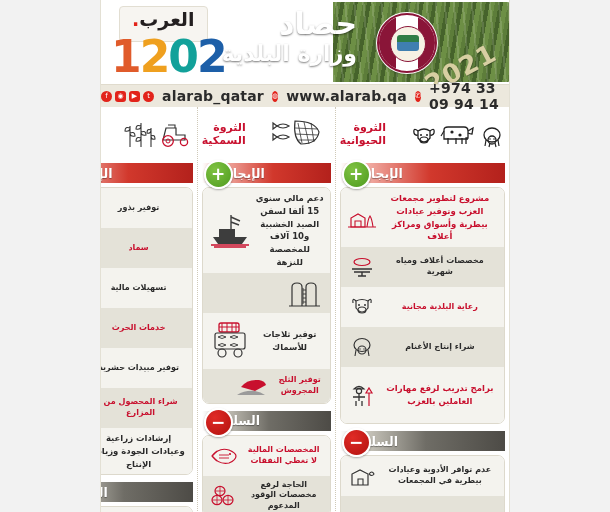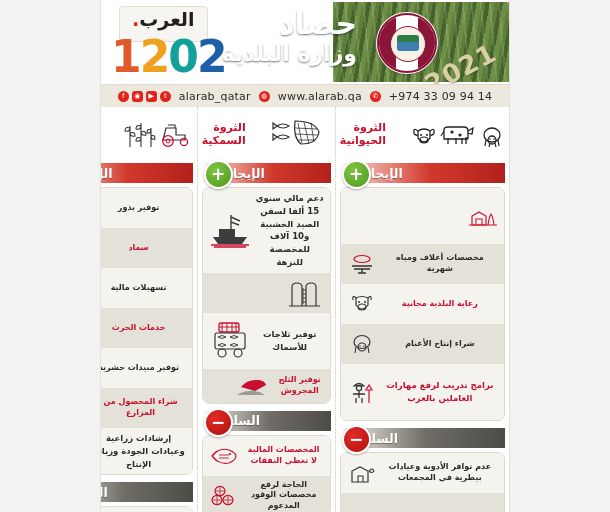--- a/index.html
+++ b/index.html
@@ -89,21 +89,21 @@
     position:relative;height:22px;background:#ece8dd;display:flex;align-items:center;
     justify-content:center;gap:8px;direction:ltr;z-index:2;
     border-top:1px solid #e0dbcd;
   }
   .sicon{
     width:11px;height:11px;border-radius:50%;background:#e2231a;color:#fff;
     font-size:7px;display:flex;align-items:center;justify-content:center;line-height:1;
     font-family:"DejaVu Sans",sans-serif;
   }
   .sicon.sq{border-radius:3px;}
-  .social .txt{font-size:11px;color:#2b2b2b;font-weight:normal;letter-spacing:.2px;}
+  .social .txt{font-size:14px;color:#2b2b2b;font-weight:bold;letter-spacing:.2px;}
   .social .grp{display:flex;align-items:center;gap:3px;}
 
   
   .cols{position:relative;display:flex;direction:rtl;height:406px;z-index:1;background:#fff;}
   .col{flex:1 1 0;position:relative;padding:0 4px;box-sizing:border-box;}
   .col + .col{border-right:1.5px dotted #cfc9b8;}
 
   .col-head{height:52px;display:flex;flex-direction:row;align-items:center;justify-content:center;padding-bottom:1px;gap:25px;}
   .col-icons{height:30px;display:flex;align-items:flex-end;justify-content:center;gap:3px;}
   .col-title{font-size:11px;font-weight:bold;color:#c8102e;letter-spacing:.4px;margin-top:2px;}
@@ -238,20 +238,21 @@
         <div class="col-title">الثروة الحيوانية</div>
       </div>
 
       <div class="band pos">
         <span class="badge plus">+</span>
         <span class="lbl">الإيجابيات</span>
       </div>
 
       <div class="card">
         <div class="item red big">
+          <span class="tx">مشروع لتطوير مجمعات العزب وتوفير عيادات بيطرية وأسواق ومراكز أعلاف</span>
           <span class="ic">
             <svg width="28" height="22" viewBox="0 0 28 22">
               <path d="M3 20 L3 11 L10 7 L17 11 L17 20 Z" fill="none" stroke="#c8102e" stroke-width="1.2"></path>
               <path d="M7 20 L7 14 L13 14 L13 20" fill="none" stroke="#c8102e" stroke-width="1.1"></path>
               <path d="M19 20 Q20 12 22 9 Q24 12 25 20" fill="none" stroke="#c8102e" stroke-width="1.1"></path>
               <path d="M0 20 L28 20" stroke="#c8102e" stroke-width="1.1"></path>
             </svg>
           </span>
         </div>
         <div class="item tall">

